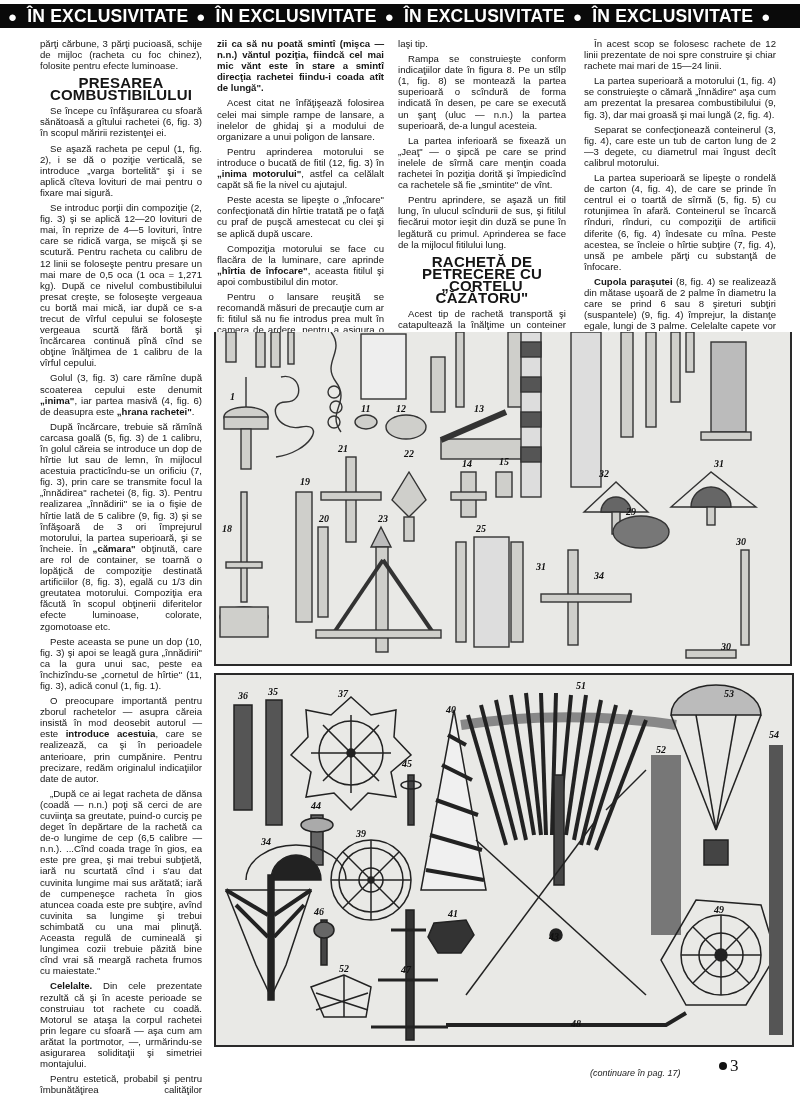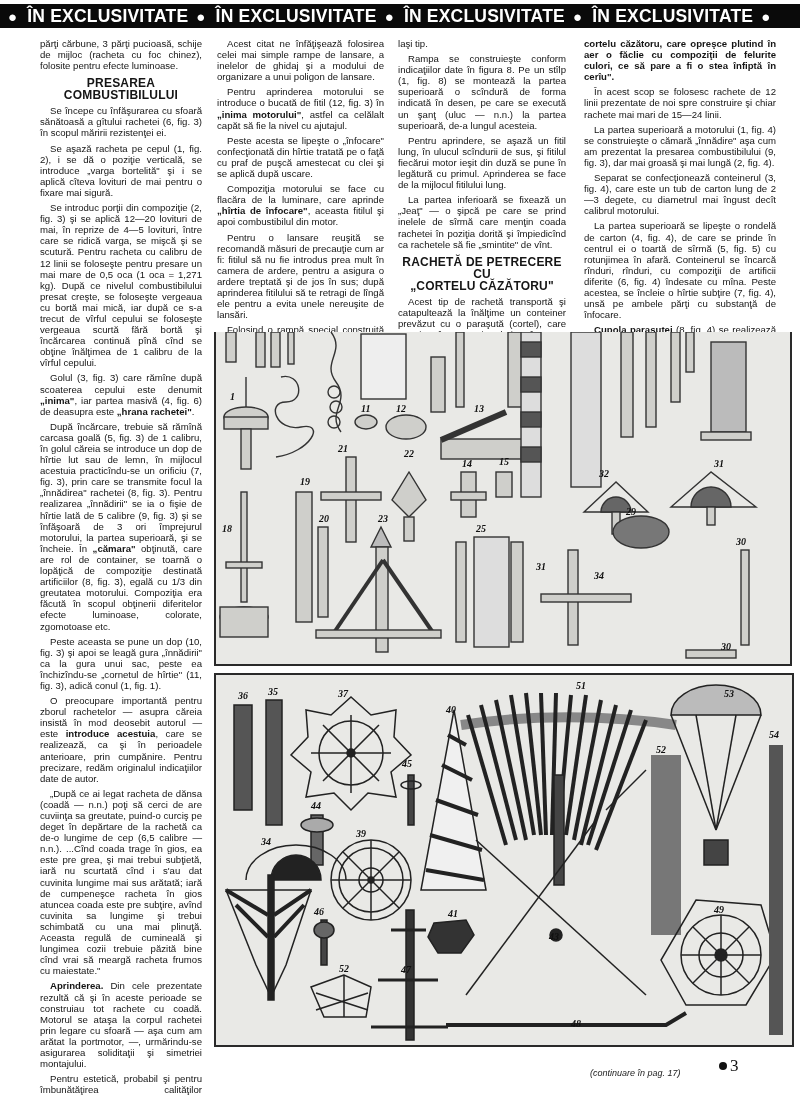--- a/index.html
+++ b/index.html
@@ -19,21 +19,21 @@
   .banner .seg { display: inline-flex; align-items: center; }
   .banner .dot { font-size: 15px; margin: 0 10px 0 8px; }
   .col {
     position: absolute;
     font-size: 9.6px; line-height: 11.1px;
     text-align: justify; color: #151515;
   }
   .col p { margin: 4px; text-indent: 10px; }
   .col p.noind { text-indent: 0; }
   .col h3 {
-    margin: 6px 0 4px 0; font-size: 12px; line-height: 12px;
+    margin: 6px 0 4px 0; font-size: 15px; line-height: 12px;
     text-align: center; font-weight: bold; letter-spacing: 0.2px;
   }
   .col b { font-weight: bold; }
   #col1 { left: 36px; top: 34px; width: 170px; }
   #col2 { left: 213px; top: 34px; width: 175px; }
   #col3 { left: 394px; top: 34px; width: 176px; }
   #col4 { left: 580px; top: 34px; width: 200px; }
 
   .plate {
     position: absolute; background: #e9e9e6;
@@ -80,51 +80,51 @@
   <p class="noind">părţi cărbune, 3 părţi pucioasă, schije de mijloc (racheta cu foc chinez), folosite pentru efecte luminoase.</p>
   <h3>PRESAREA COMBUSTIBILULUI</h3>
   <p>Se începe cu înfăşurarea cu sfoară sănătoasă a gîtului rachetei (6, fig. 3) în scopul măririi rezistenţei ei.</p>
   <p>Se aşază racheta pe cepul (1, fig. 2), i se dă o poziţie verticală, se introduce „varga bortelită" şi i se aplică cîteva lovituri de mai pentru o fixare mai sigură.</p>
   <p>Se introduc porţii din compoziţie (2, fig. 3) şi se aplică 12—20 lovituri de mai, în reprize de 4—5 lovituri, între care se ridică varga, se mişcă şi se scutură. Pentru racheta cu calibru de 12 linii se foloseşte pentru presare un mai mare de 0,5 oca (1 oca = 1,271 kg). După ce nivelul combustibilului presat creşte, se foloseşte vergeaua cu bortă mai mică, iar după ce s-a trecut de vîrful cepului se foloseşte vergeaua scurtă fără bortă şi încărcarea continuă pînă cînd se obţine înălţimea de 1 calibru de la vîrful cepului.</p>
   <p><span>Golul (3, fig. 3) care rămîne după scoaterea cepului este denumit </span><b>„inima"</b><span>, iar partea masivă (4, fig. 6) de deasupra este </span><b>„hrana rachetei"</b><span>.</span></p>
   <p><span>După încărcare, trebuie să rămînă carcasa goală (5, fig. 3) de 1 calibru, în golul căreia se introduce un dop de hîrtie lut sau de lemn, în mijlocul acestuia practicîndu-se un orificiu (7, fig. 3), prin care se transmite focul la „înnădirea" rachetei (8, fig. 3). Pentru realizarea „înnădirii" se ia o fişie de hîrtie lată de 5 calibre (9, fig. 3) şi se înfăşoară de 3 ori împrejurul motorului, la partea superioară, şi se încheie. În </span><b>„cămara"</b><span> obţinută, care are rol de container, se toarnă o lopăţică de compoziţie destinată artificiilor (8, fig. 3), egală cu 1/3 din greutatea motorului. Compoziţia era făcută în scopul obţinerii diferitelor efecte luminoase, colorate, zgomotoase etc.</span></p>
   <p>Peste aceasta se pune un dop (10, fig. 3) şi apoi se leagă gura „înnădirii" ca la gura unui sac, peste ea închizîndu-se „cornetul de hîrtie" (11, fig. 3), adică conul (1, fig. 1).</p>
   <p><span>O preocupare importantă pentru zborul rachetelor — asupra căreia insistă în mod deosebit autorul — este </span><b>introduce acestuia</b><span>, care se realizează, ca şi în perioadele anterioare, prin cumpănire. Pentru precizare, redăm originalul indicaţiilor date de autor.</span></p>
   <p>„După ce ai legat racheta de dănsa (coadă — n.n.) poţi să cerci de are cuviinţa sa greutate, puind-o curciş pe deget în depărtare de la rachetă ca de-o lungime de cep (6,5 calibre — n.n.). ...Cînd coada trage în gios, ea este pre grea, şi mai trebui subţietă, iară nu scurtată cînd i s'au dat cuvinita lungime mai sus arătată; iară de cumpeneşce racheta în gios atuncea coada este pre subţire, avînd cuvinita sa lungime şi trebui schimbată cu una mai plinuţă. Aceasta regulă de cumineală şi lungimea cozii trebuie păzită bine cînd vrai să meargă racheta frumos cu maiestate."</p>
-  <p><b>Aprinderea.</b><span> Din cele prezentate rezultă că şi în aceste perioade se construiau tot rachete cu coadă. Motorul se ataşa la corpul rachetei prin legare cu sfoară — aşa cum am arătat la portmotor, —, urmărindu-se asigurarea soliditaţii şi simetriei montajului.</span></p>
+  <p><b>Celelalte.</b><span> Din cele prezentate rezultă că şi în aceste perioade se construiau tot rachete cu coadă. Motorul se ataşa la corpul rachetei prin legare cu sfoară — aşa cum am arătat la portmotor, —, urmărindu-se asigurarea soliditaţii şi simetriei montajului.</span></p>
   <p>Pentru estetică, probabil şi pentru îmbunătăţirea calităţilor aerodinamice, peste sfoară se lipeau fişii de hîrtie.</p>
   <p><b>„Spre a povăţul focul de la un loc la altu pentru a aprinde de odată şi răpede mai multe părţi a unei artificii, ne slugim... de fitiluri."</b></p>
   <p>Fitilurile se confecţionează din fire de bumbac, stabilind de la început grosimea lor, folosind în acest scop 2—6 fire, cu lungimea de un stînjen.</p>
 
 </div>
 
 <div class="col" id="col2">
+  <p class="noind"><b>zii ca să nu poată smintî (mişca — n.n.) văntul poziţia, fiindcă cel mai mic vănt este în stare a smintî direcţia rachetei fiindu-i coada atît de lungă".</b></p>
   <p>Acest citat ne înfăţişează folosirea celei mai simple rampe de lansare, a inelelor de ghidaj şi a modului de organizare a unui poligon de lansare.</p>
   <p><span>Pentru aprinderea motorului se introduce o bucată de fitil (12, fig. 3) în </span><b>„inima motorului"</b><span>, astfel ca celălalt capăt să fie la nivel cu ajutajul.</span></p>
   <p>Peste acesta se lipeşte o „înfocare" confecţionată din hîrtie tratată pe o faţă cu praf de puşcă amestecat cu clei şi se aplică după uscare.</p>
   <p><span>Compoziţia motorului se face cu flacăra de la luminare, care aprinde </span><b>„hîrtia de înfocare"</b><span>, aceasta fitilul şi apoi combustibilul din motor.</span></p>
   <p>Pentru o lansare reuşită se recomandă măsuri de precauţie cum ar fi: fitilul să nu fie introdus prea mult în camera de ardere, pentru a asigura o ardere treptată şi de jos în sus; după aprinderea fitilului să te retragi de lîngă ele pentru a evita unele nereuşite de lansări.</p>
   <p><span>Folosind o rampă special construită se pot lansa 20—30 de rachete deodată în formă de </span><b>„coadă de păun"</b><span>.</span></p>
   <p>Rachetele trebuie să fie toate de ace-</p>
 </div>
 
 <div class="col" id="col3">
   <p class="noind">laşi tip.</p>
   <p>Rampa se construieşte conform indicaţiilor date în figura 8. Pe un stîlp (1, fig. 8) se montează la partea superioară o scîndură de forma indicată în desen, pe care se execută un şanţ (uluc — n.n.) la partea superioară, de-a lungul acesteia.</p>
+  <p>La partea inferioară se fixează un „Jeaţ" — o şipcă pe care se prind inelele de sîrmă care menţin coada rachetei în poziţia dorită şi împiedicînd ca rachetele să fie „smintite" de vînt.</p>
   <p>Pentru aprindere, se aşază un fitil lung, în ulucul scîndurii de sus, şi fitilul fiecărui motor ieşit din duză se pune în legătură cu primul. Aprinderea se face de la mijlocul fitilului lung.</p>
-  <p>La partea inferioară se fixează un „Jeaţ" — o şipcă pe care se prind inelele de sîrmă care menţin coada rachetei în poziţia dorită şi împiedicînd ca rachetele să fie „smintite" de vînt.</p>
   <h3>
     <span>RACHETĂ DE PETRECERE CU</span><br>
     <span>„CORTELU CĂZĂTORU"</span>
   </h3>
   <p><span>Acest tip de rachetă transportă şi catapultează la înălţime un conteiner prevăzut cu o paraşută (cortel), care menţine în aer prin plutire, în stare aprinsă, artificiile diferit colorate din încărcătură. Este prima menţiune, după părerea noastră, de folosire a paraşutei şi a unui conteiner catapultate dintr-o rachetă. Acest lucru reiese şi din text: </span><b>„Una din cele mai nouă şi mai frumoase invenţii de înădire pentru rachete este neapărat</b></p>
 </div>
 
 <div class="col" id="col4">
-  <p class="noind"><b>cortelu căzătoru, care opreşce plutind în aer o făclie cu compoziţii de felurite culori, ce să pare a fi o stea înfiptă în cerîu".</b></p>
   <p>În acest scop se folosesc rachete de 12 linii prezentate de noi spre construire şi chiar rachete mai mari de 15—24 linii.</p>
   <p>La partea superioară a motorului (1, fig. 4) se construieşte o cămară „înnădire" aşa cum am prezentat la presarea combustibilului (9, fig. 3), dar mai groasă şi mai lungă (2, fig. 4).</p>
   <p>Separat se confecţionează conteinerul (3, fig. 4), care este un tub de carton lung de 2—3 degete, cu diametrul mai îngust decît calibrul motorului.</p>
   <p>La partea superioară se lipeşte o rondelă de carton (4, fig. 4), de care se prinde în centrul ei o toartă de sîrmă (5, fig. 5) cu rotunjimea în afară. Conteinerul se încarcă rînduri, rînduri, cu compoziţii de artificii diferite (6, fig. 4) îndesate cu mîna. Peste acestea, se încleie o hîrtie subţire (7, fig. 4), unsă pe ambele părţi cu substanţă de înfocare.</p>
   <p><b>Cupola paraşutei</b><span> (8, fig. 4) se realizează din mătase uşoară de 2 palme în diametru la care se prind 6 sau 8 şireturi subţiri (suspantele) (9, fig. 4) împrejur, la distanţe egale, lungi de 3 palme. Celelalte capete vor fi înnodate la un loc (10,</span></p>
 </div>
 
 <div class="plate" id="plate1">
   <svg width="574" height="332" viewBox="0 0 574 332">
     <g stroke="#333" stroke-width="1.4" fill="#cfcfcb">

